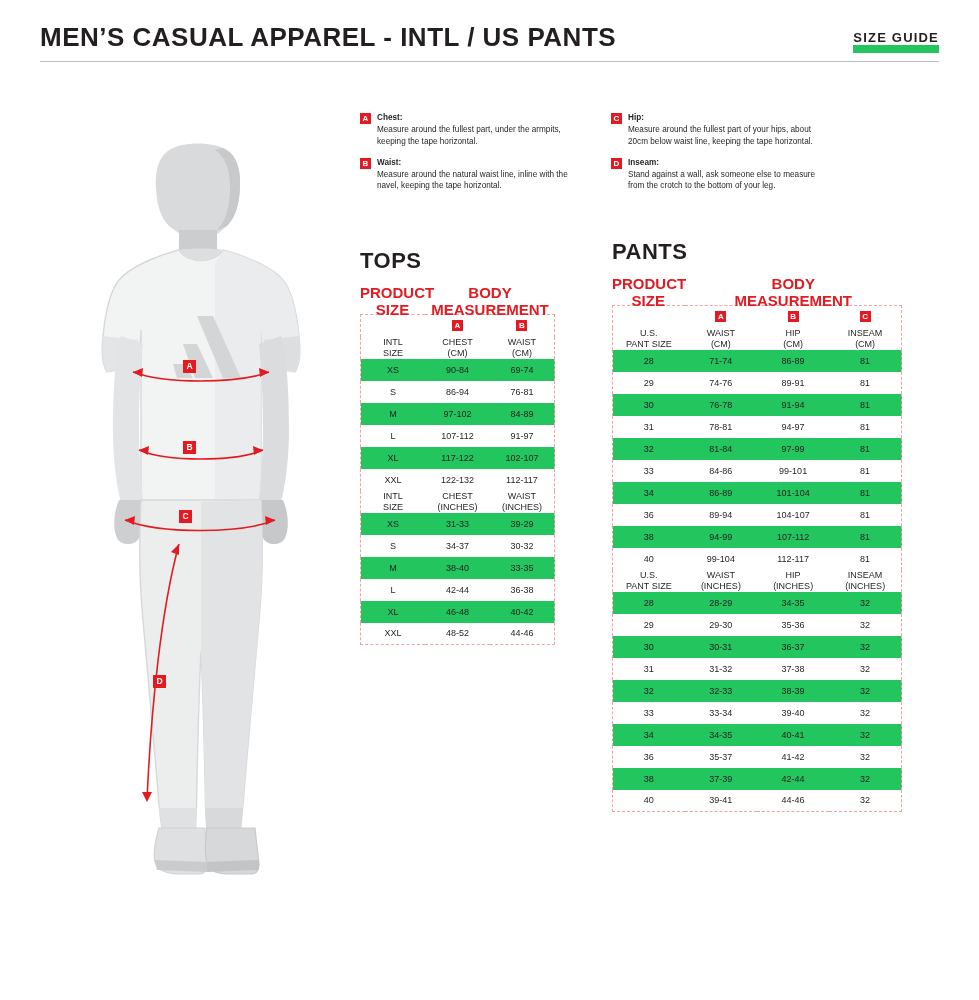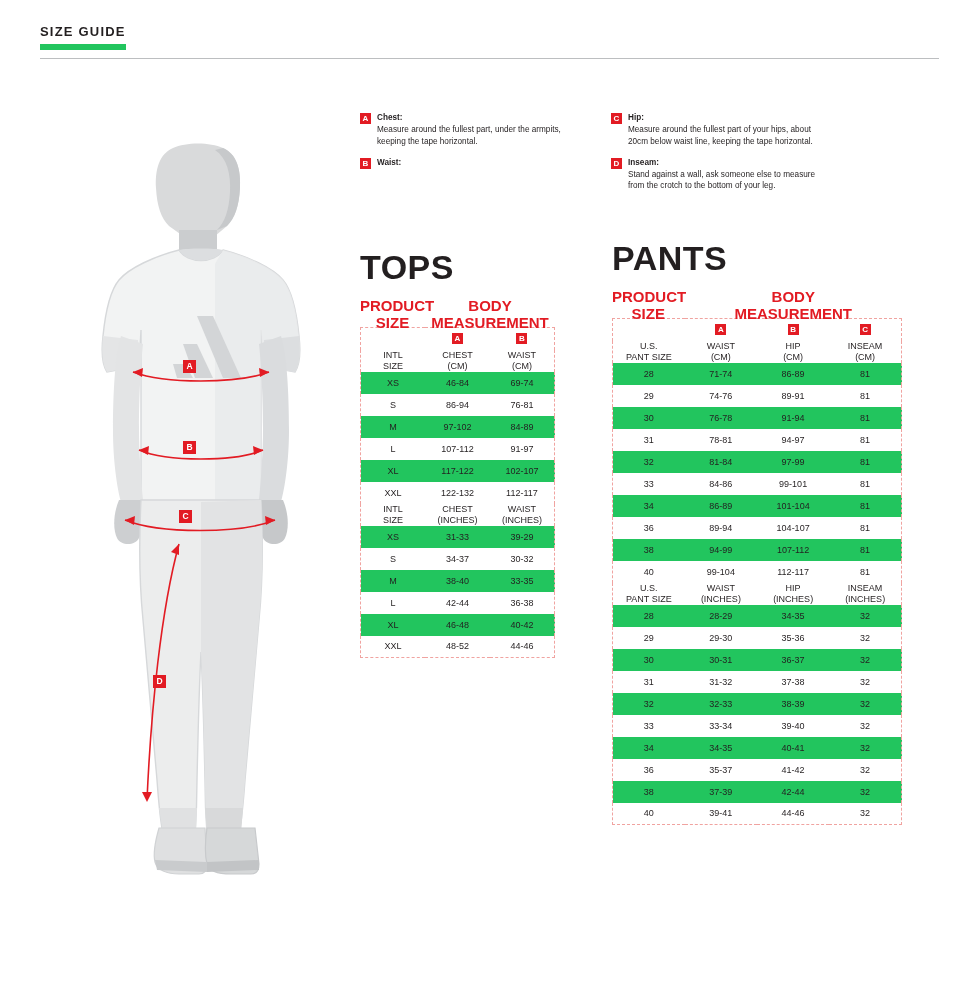--- a/index.html
+++ b/index.html
@@ -31,22 +31,21 @@
     margin: 0;
     padding-bottom: 8px;
     white-space: nowrap;
   }
   .guide-wrap { text-align: right; padding-bottom: 8px; }
   .guide-label {
     font-size: 13px;
     font-weight: bold;
     letter-spacing: 1.2px;
     color: #231f20;
-    border-bottom: 6px solid #22c55e;
-    padding-bottom: 5px;
+    border-bottom: 8px solid #22c55e;
     display: inline-block;
   }
   .header-rule {
     border-top: 1px solid #bcbec0;
     margin-top: 0px;
   }
 
   
   .howto {
     position: absolute;
@@ -69,21 +68,21 @@
     text-align: center;
     margin-right: 6px;
     flex: 0 0 11px;
     margin-top: 1px;
   }
   .howto-text { font-size: 8.2px; line-height: 1.45; color: #231f20; }
   .howto-head { font-weight: bold; display: block; font-size: 8.2px; }
 
   
   .sec-title {
-    font-size: 34px;
+    font-size: 22px;
     font-weight: bold;
     letter-spacing: 0.5px;
     margin: 0 0 10px 0;
   }
 
   
   .tbl-wrap { position: absolute; }
   #tops-wrap { left: 360px; top: 248px; width: 195px; }
   #pants-wrap { left: 612px; top: 239px; width: 290px; }
 
@@ -139,20 +138,21 @@
   #lbl-a { left: 128px; top: 220px; }
   #lbl-b { left: 128px; top: 301px; }
   #lbl-c { left: 124px; top: 370px; }
   #lbl-d { left: 98px; top: 535px; }
 </style>
 </head>
 <body>
 
 <div class="header">
   <div class="header-row">
+    <h1 class="title">MEN’S CASUAL APPAREL - INTL / US PANTS</h1>
     <div class="guide-wrap">
       <span class="guide-label">SIZE GUIDE</span>
     </div>
   </div>
   <div class="header-rule"></div>
 </div>
 
 <div class="figure">
   <svg class="fig-svg" width="290" height="740" viewBox="0 0 290 740">
 
@@ -231,20 +231,21 @@
         <span class="badge">A</span>
         <span class="howto-text">
           <span class="howto-head">Chest:</span>
           <span>Measure around the fullest part, under the armpits, keeping the tape horizontal.</span>
         </span>
       </div>
       <div class="howto-item">
         <span class="badge">B</span>
         <span class="howto-text">
           <span class="howto-head">Waist:</span>
+          <span>Measure around the natural waist line, inline with the navel, keeping the tape horizontal.</span>
         </span>
       </div>
     </div>
     <div class="howto-col">
       <div class="howto-item">
         <span class="badge">C</span>
         <span class="howto-text">
           <span class="howto-head">Hip:</span>
           <span>Measure around the fullest part of your hips, about 20cm below waist line, keeping the tape horizontal.</span>
         </span>
@@ -288,21 +289,21 @@
           <div>CHEST</div>
           <div>(CM)</div>
         </td>
         <td>
           <div>WAIST</div>
           <div>(CM)</div>
         </td>
       </tr>
       <tr class="zebra">
         <td>XS</td>
-        <td>46-84</td>
+        <td>90-84</td>
         <td>69-74</td>
       </tr>
       <tr>
         <td>S</td>
         <td>86-94</td>
         <td>76-81</td>
       </tr>
       <tr class="zebra">
         <td>M</td>
         <td>97-102</td>

